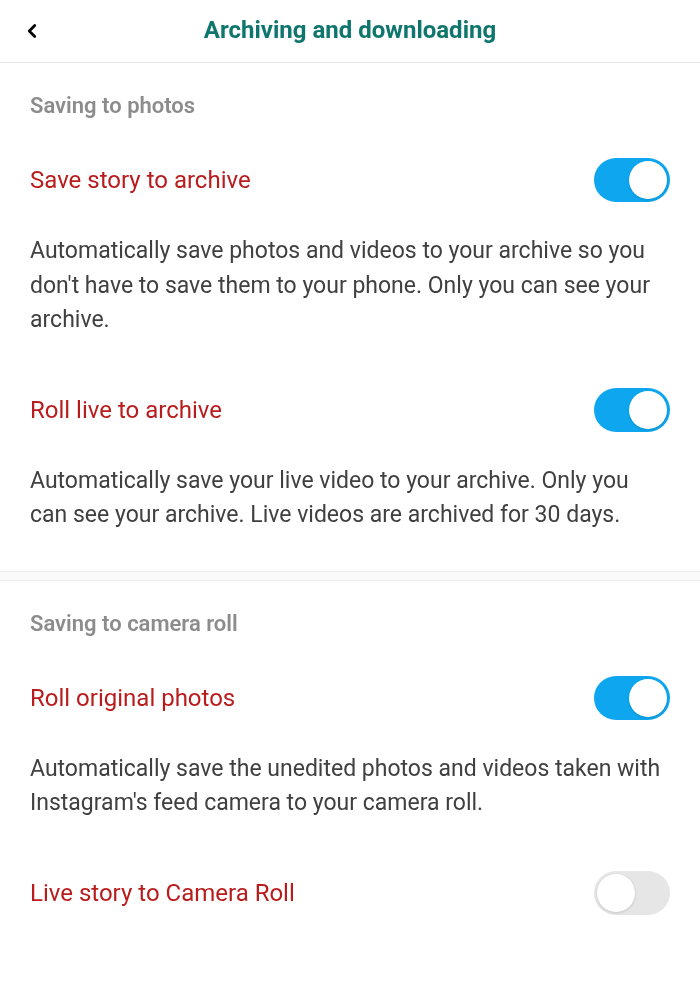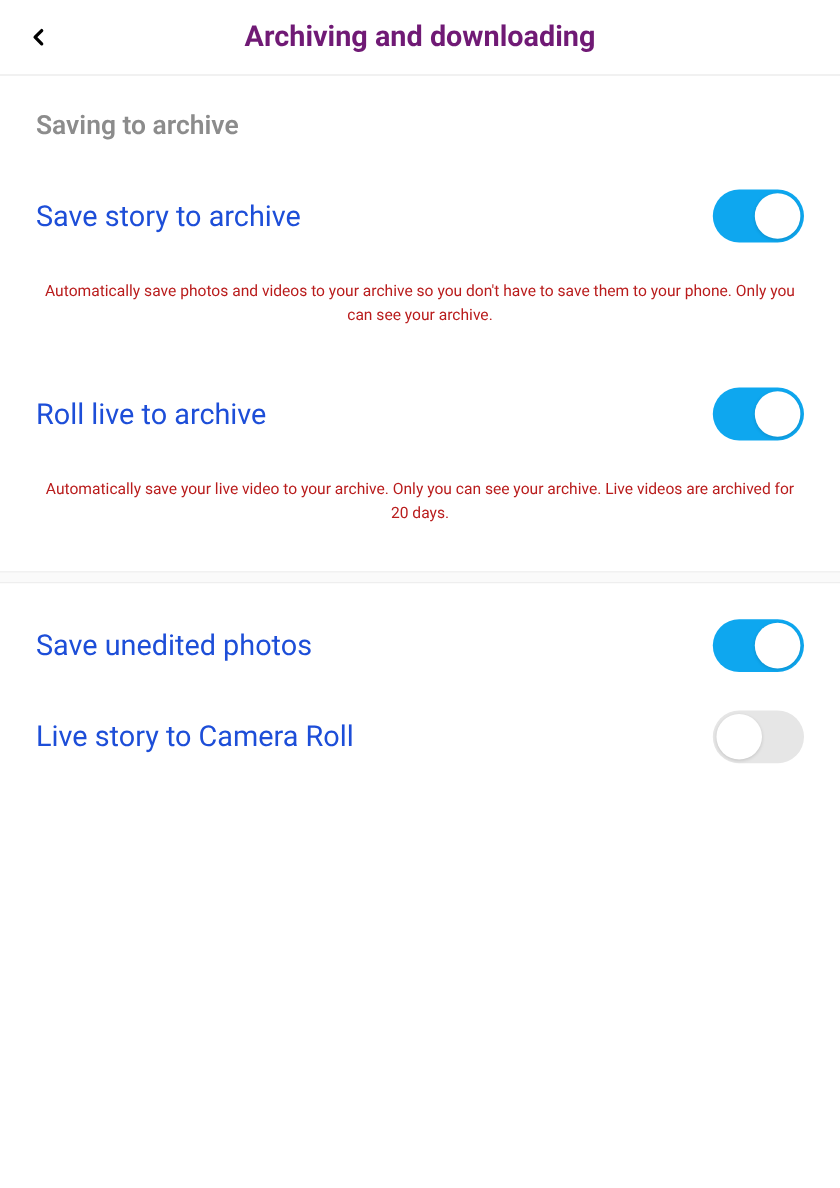--- a/index.html
+++ b/index.html
@@ -35,48 +35,47 @@
     }
     .back-button svg {
       width: 22px;
       height: 22px;
     }
     .page-title {
       flex: 1;
       text-align: center;
       font-size: 24px;
       font-weight: 700;
-      color: #701a75;
+      color: #0f766e;
     }
     .section {
       padding: 30px 30px 0 30px;
     }
     .section-header {
       font-size: 22px;
       font-weight: 600;
       color: #8c8c8c;
       margin-bottom: 40px;
     }
     .setting-row {
       display: flex;
       align-items: center;
       justify-content: space-between;
       margin-bottom: 32px;
     }
     .setting-label {
       font-size: 24px;
       font-weight: 400;
-      color: #1d4ed8;
+      color: #b91c1c;
     }
     .setting-description {
-      font-size: 13px;
+      font-size: 23px;
       line-height: 1.5;
-      color: #b91c1c;
+      color: #404040;
       margin-bottom: 50px;
-      text-align: center;
     }
     .toggle {
       position: relative;
       width: 76px;
       height: 44px;
       border-radius: 22px;
       cursor: pointer;
       transition: background 0.2s;
       flex-shrink: 0;
     }
@@ -116,49 +115,51 @@
 <div class="header">
   <div class="back-button">
     <svg viewBox="0 0 24 24" fill="none" stroke="#000" stroke-width="3" stroke-linecap="round" stroke-linejoin="round">
       <polyline points="15 18 9 12 15 6"></polyline>
     </svg>
   </div>
   <h1 class="page-title">Archiving and downloading</h1>
 </div>
 
 <div class="section">
-  <div class="section-header">Saving to archive</div>
+  <div class="section-header">Saving to photos</div>
 
   <div class="setting-row">
     <div class="setting-label">Save story to archive</div>
     <div class="toggle toggle-on">
       <div class="toggle-knob"></div>
     </div>
   </div>
   <div class="setting-description">Automatically save photos and videos to your archive so you don't have to save them to your phone. Only you can see your archive.</div>
 
   <div class="setting-row">
     <div class="setting-label">Roll live to archive</div>
     <div class="toggle toggle-on">
       <div class="toggle-knob"></div>
     </div>
   </div>
-  <div class="setting-description">Automatically save your live video to your archive. Only you can see your archive. Live videos are archived for 20 days.</div>
+  <div class="setting-description">Automatically save your live video to your archive. Only you can see your archive. Live videos are archived for 30 days.</div>
 </div>
 
 <div class="section-divider"></div>
 
 <div class="section">
+  <div class="section-header">Saving to camera roll</div>
 
   <div class="setting-row">
-    <div class="setting-label">Save unedited photos</div>
+    <div class="setting-label">Roll original photos</div>
     <div class="toggle toggle-on">
       <div class="toggle-knob"></div>
     </div>
   </div>
+  <div class="setting-description">Automatically save the unedited photos and videos taken with Instagram's feed camera to your camera roll.</div>
 
   <div class="setting-row">
     <div class="setting-label">Live story to Camera Roll</div>
     <div class="toggle toggle-off">
       <div class="toggle-knob"></div>
     </div>
   </div>
 </div>
 
 </body></html>

